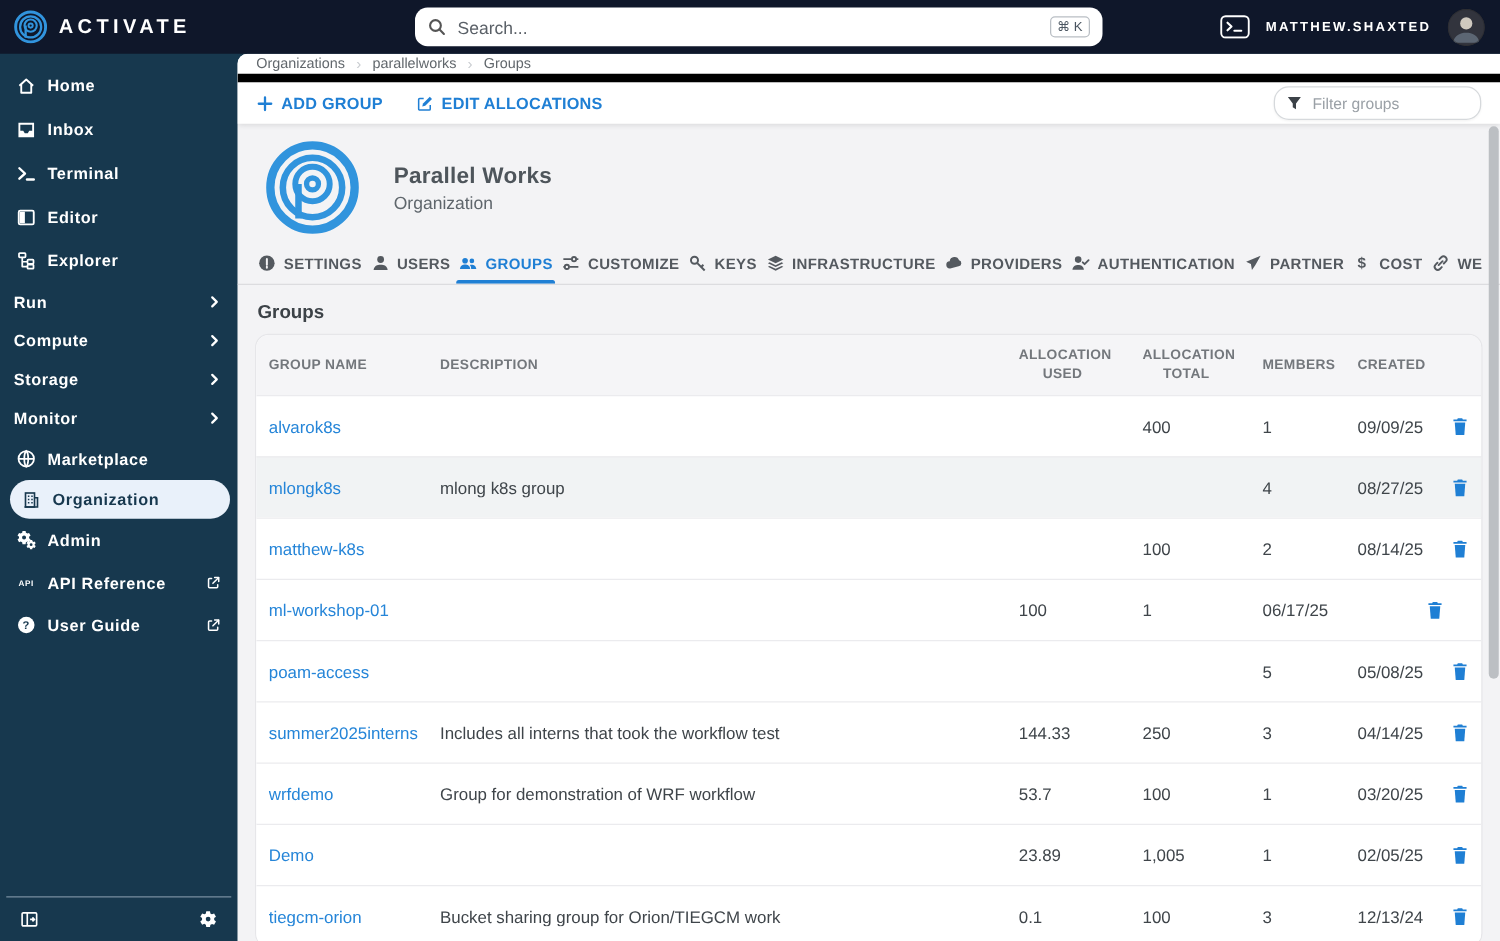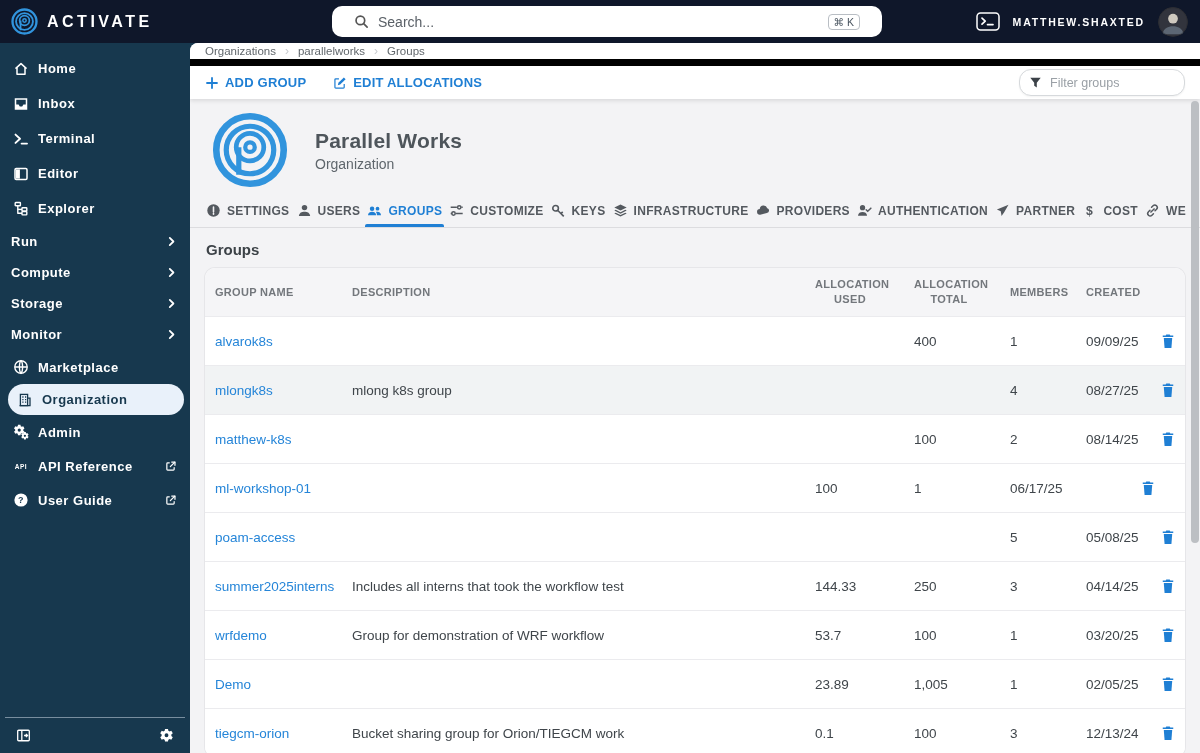--- a/index.html
+++ b/index.html
@@ -6,21 +6,21 @@
   html,body { width:1200px; height:753px; overflow:hidden; background:#17384e;
     font-family:"Liberation Sans", sans-serif; }
 
   
   .topbar { position:absolute; top:0; left:0; right:0; height:43px; background:#0f172a;
     display:flex; align-items:center; z-index:10; }
   .brand { width:190px; display:flex; align-items:center; gap:9px; padding-left:11px; flex:none; }
   .brand .logo { width:27px; height:27px; display:flex; }
   .brand-text { color:#ffffff; font-size:16px; font-weight:700; letter-spacing:3.5px; }
   .search-wrap { position:absolute; left:332px; top:6px; width:550px; height:31px; background:#fff;
-    border-radius:10px; display:flex; align-items:center; gap:9px; padding:0 22px; }
+    border-radius:10px; display:flex; align-items:center; gap:9px; padding:0 10px; }
   .search-wrap .icon { width:15px; height:15px; color:#555; display:flex; }
   .search-input { border:none; outline:none; flex:1; font-size:14px; color:#333; background:transparent;
     font-family:"Liberation Sans", sans-serif; }
   .search-input::placeholder { color:#5a6067; }
   .kbd { border:1px solid #b9bec4; border-radius:4px; font-size:10.5px; color:#4a5560; padding:1px 5px; white-space:nowrap; }
   .top-right { margin-left:auto; display:flex; align-items:center; gap:13px; padding-right:12px; }
   .terminal-badge { width:24px; height:19px; color:#fff; display:flex; }
   .user-name { color:#fff; font-size:10.5px; font-weight:700; letter-spacing:1.8px; }
   .avatar { width:30px; height:30px; border-radius:50%; overflow:hidden; display:flex; }
 
@@ -57,21 +57,21 @@
   .tool-btn .icon { width:14px; height:14px; display:flex; }
   .filter-box { margin-left:auto; width:166px; height:27px; border:1px solid #d6d9dc; border-radius:12px;
     background:#fff; display:flex; align-items:center; gap:8px; padding:0 9px; box-shadow:0 1px 2px rgba(0,0,0,.05); }
   .filter-box .icon { width:13px; height:13px; color:#3c4248; display:flex; }
   .filter-input { border:none; outline:none; flex:1; font-size:12.5px; color:#333; background:transparent;
     font-family:"Liberation Sans", sans-serif; min-width:0; }
   .filter-input::placeholder { color:#9aa0a6; }
 
   .org-header { display:flex; align-items:center; gap:27px; padding:13px 0 5px 22px; }
   .pw-logo { width:76px; height:76px; display:flex; }
-  .org-title { font-size:21px; font-weight:700; color:#4e555b; letter-spacing:.2px; }
+  .org-title { font-size:18px; font-weight:700; color:#4e555b; letter-spacing:.2px; }
   .org-sub { font-size:14px; color:#5f666c; margin-top:3px; }
 
   .tabs { display:flex; justify-content:space-between; align-items:flex-end; height:35px;
     padding:0 14px 0 16px; border-bottom:1px solid #dcdcdf; overflow:hidden; white-space:nowrap; }
   .tab { display:flex; align-items:center; gap:6px; font-size:12px; font-weight:700; color:#54595f;
     letter-spacing:.3px; padding-bottom:9px; position:relative; cursor:pointer; flex:none; }
   .tab .icon { width:15px; height:15px; display:flex; }
   .tab.active { color:#1f7fd4; }
   .tab.active::after { content:""; position:absolute; left:-2px; right:-2px; bottom:0; height:3px;
     background:#1f7fd4; border-radius:2px 2px 0 0; }

